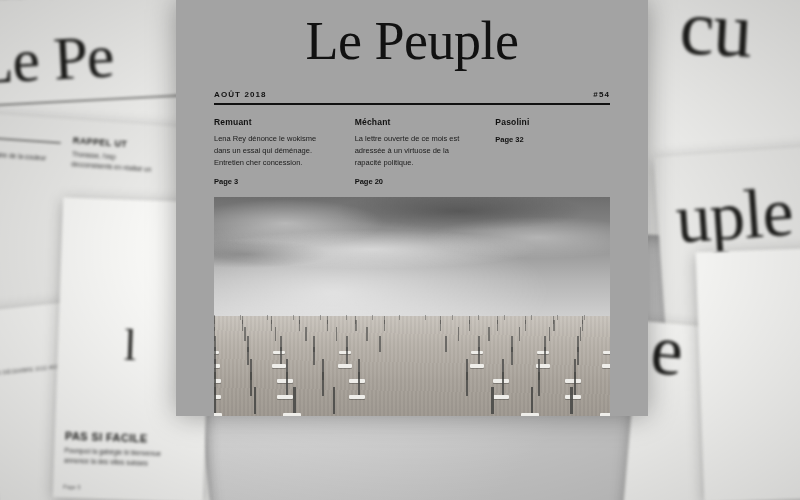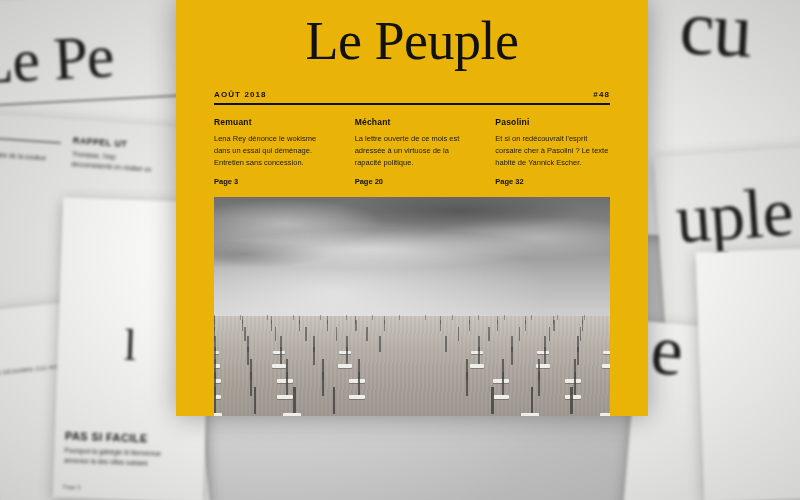--- a/index.html
+++ b/index.html
@@ -99,21 +99,21 @@
     pointer-events: none;
   }
 
   
   #sheet {
     position: absolute;
     left: 176px;
     top: 0;
     width: 472px;
     height: 416px;
-    background: #eab308;
+    background: #a3a3a3;
     box-shadow: 0 0 26px rgba(0,0,0,0.35);
     overflow: hidden;
   }
 
   .masthead {
     text-align: center;
     font-family: "Liberation Serif", serif;
     font-size: 54px;
     line-height: 1;
     letter-spacing: -0.5px;
@@ -296,41 +296,40 @@
   <div class="paper paper-r4 blurred"></div>
 
   <div class="vignette"></div>
 
   <div id="sheet">
 
     <div class="masthead">Le Peuple</div>
 
     <div class="meta-row">
       <span>AOÛT 2018</span>
-      <span>#48</span>
+      <span>#54</span>
     </div>
     <div class="meta-rule"></div>
 
     <div class="cols">
 
       <div class="col">
         <div class="col-title">Remuant</div>
-        <div class="col-body">Lena Rey dénonce le wokisme dans un essai qui déménage. Entretien sans concession.</div>
+        <div class="col-body">Lena Rey dénonce le wokisme dans un essai qui déménage. Entretien cher concession.</div>
         <div class="col-page">Page 3</div>
       </div>
 
       <div class="col">
         <div class="col-title">Méchant</div>
         <div class="col-body">La lettre ouverte de ce mois est adressée à un virtuose de la rapacité politique.</div>
         <div class="col-page">Page 20</div>
       </div>
 
       <div class="col">
         <div class="col-title">Pasolini</div>
-        <div class="col-body">Et si on redécouvrait l'esprit corsaire cher à Pasolini ? Le texte habité de Yannick Escher.</div>
         <div class="col-page">Page 32</div>
       </div>
 
     </div>
 
     <div class="photo-wrap">
       <div class="photo">
         <div class="sky"></div>
         <div class="clouds"></div>
         <div class="horizon"></div>

